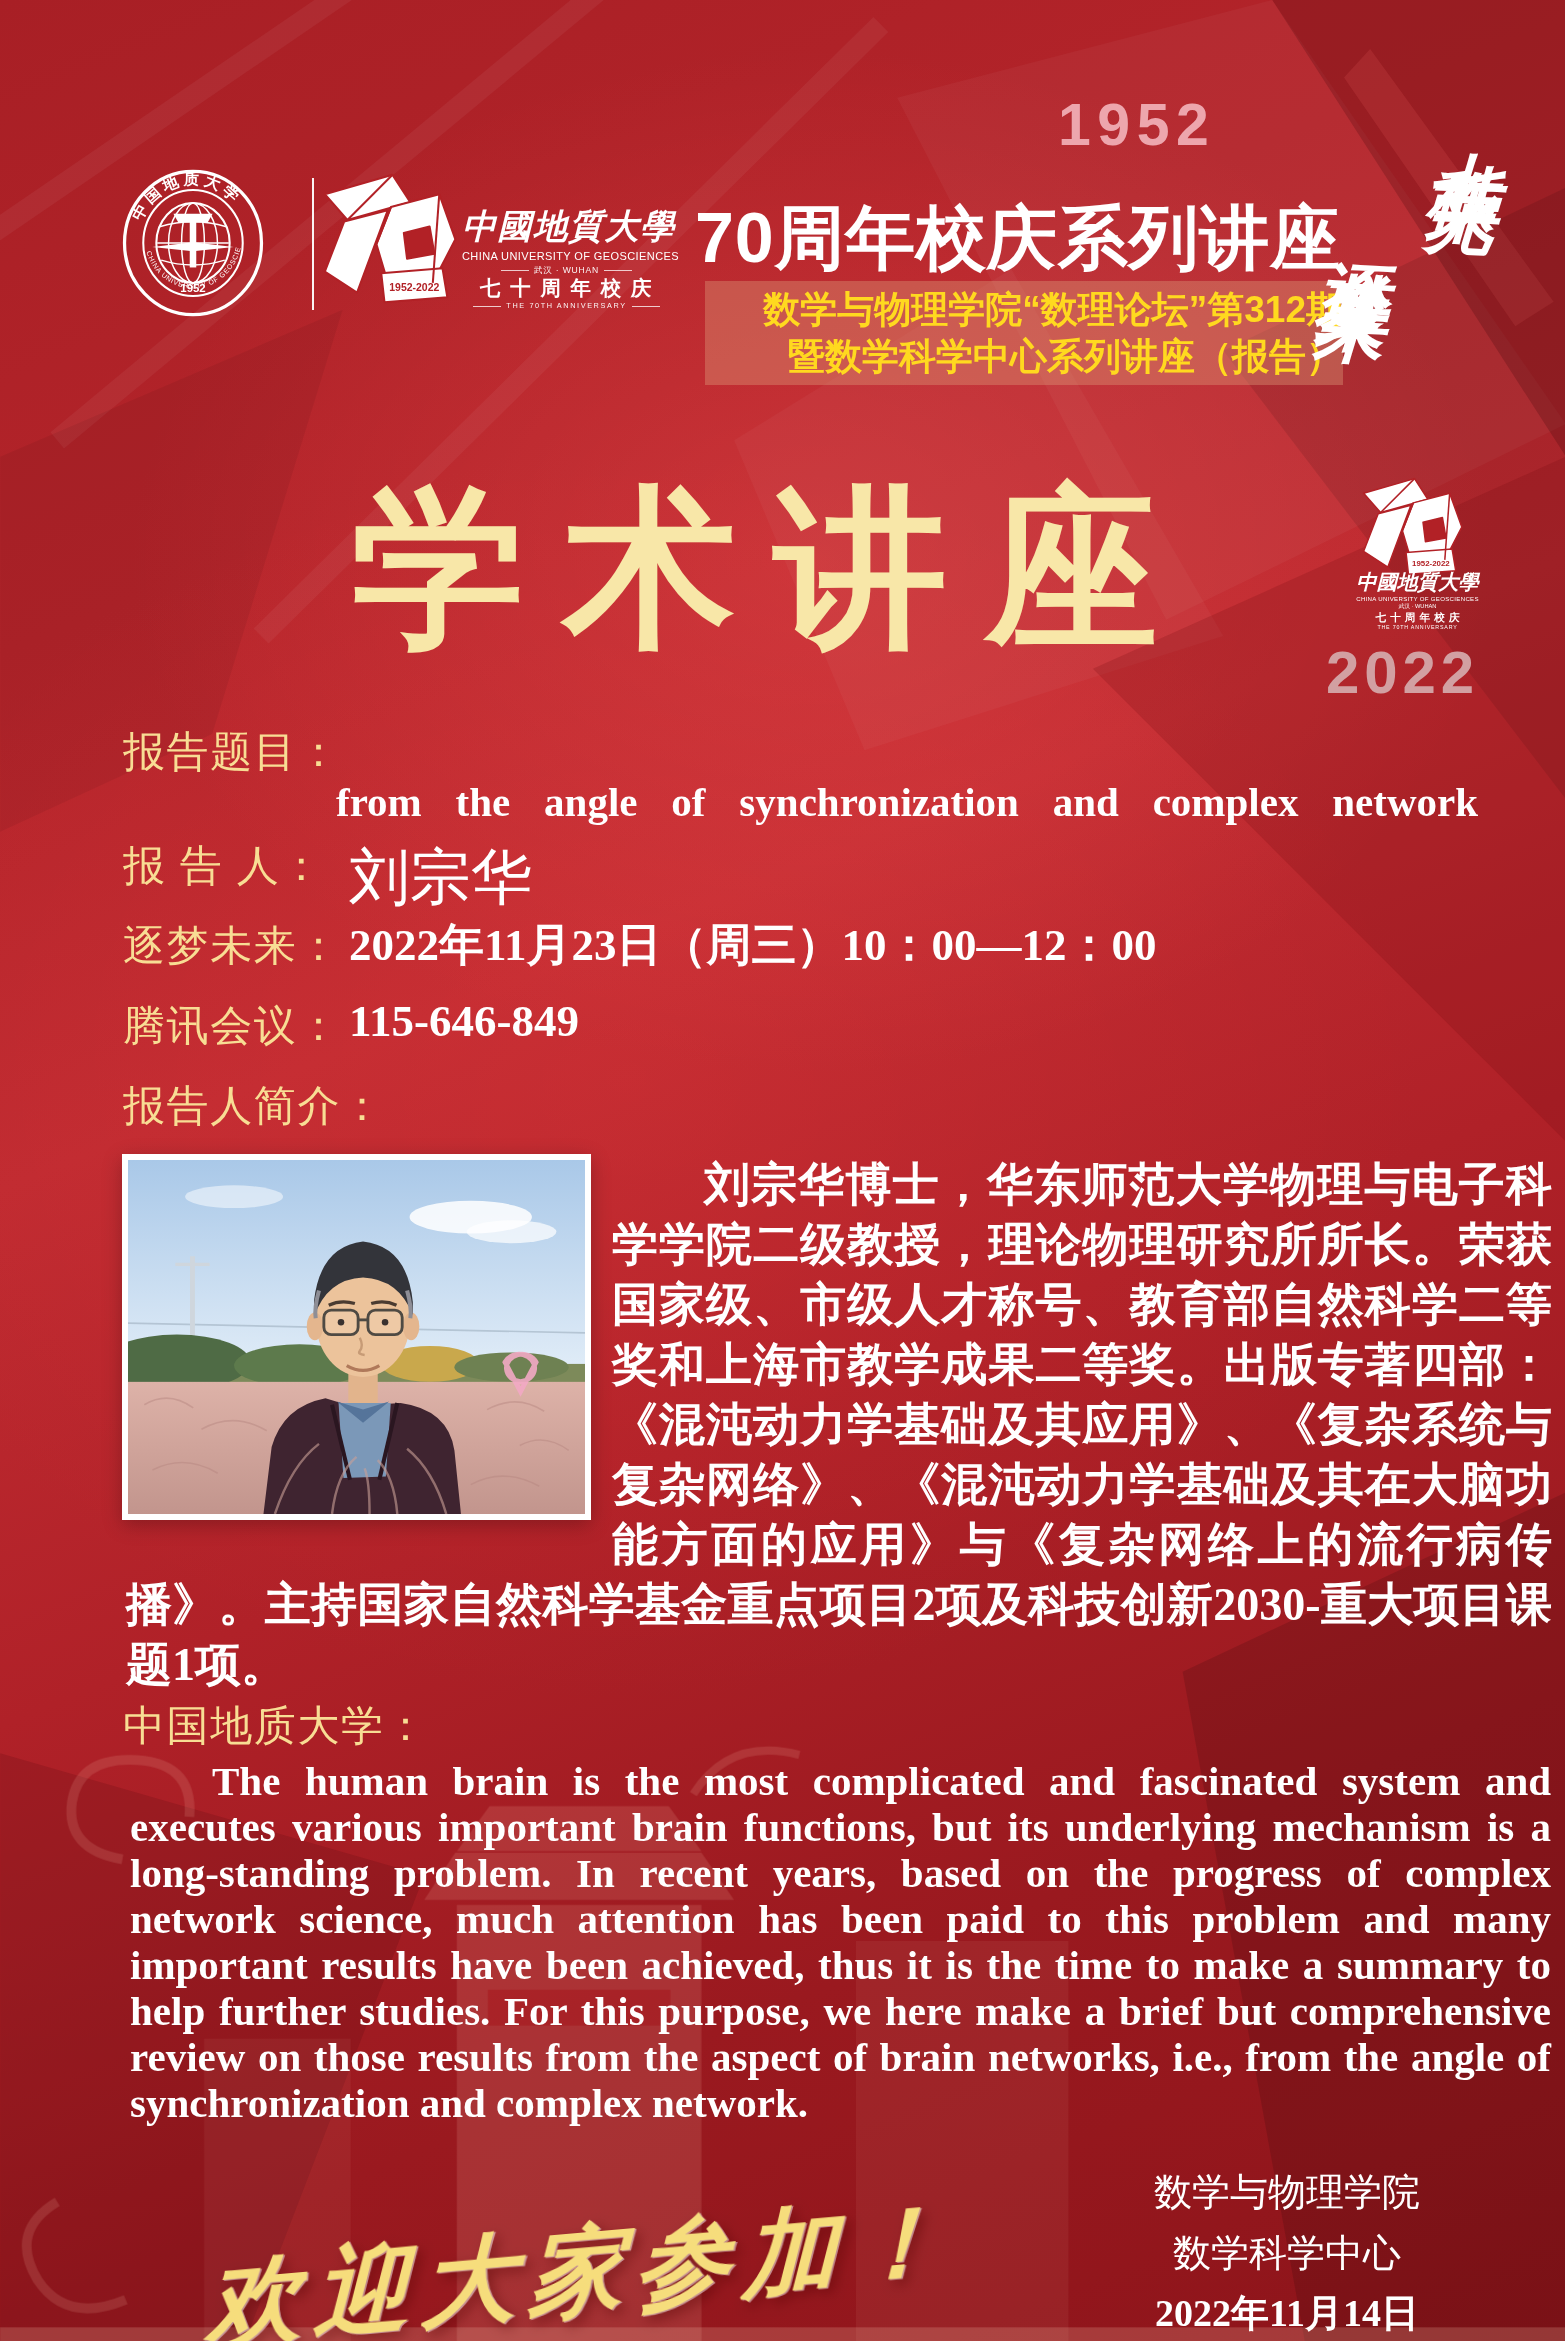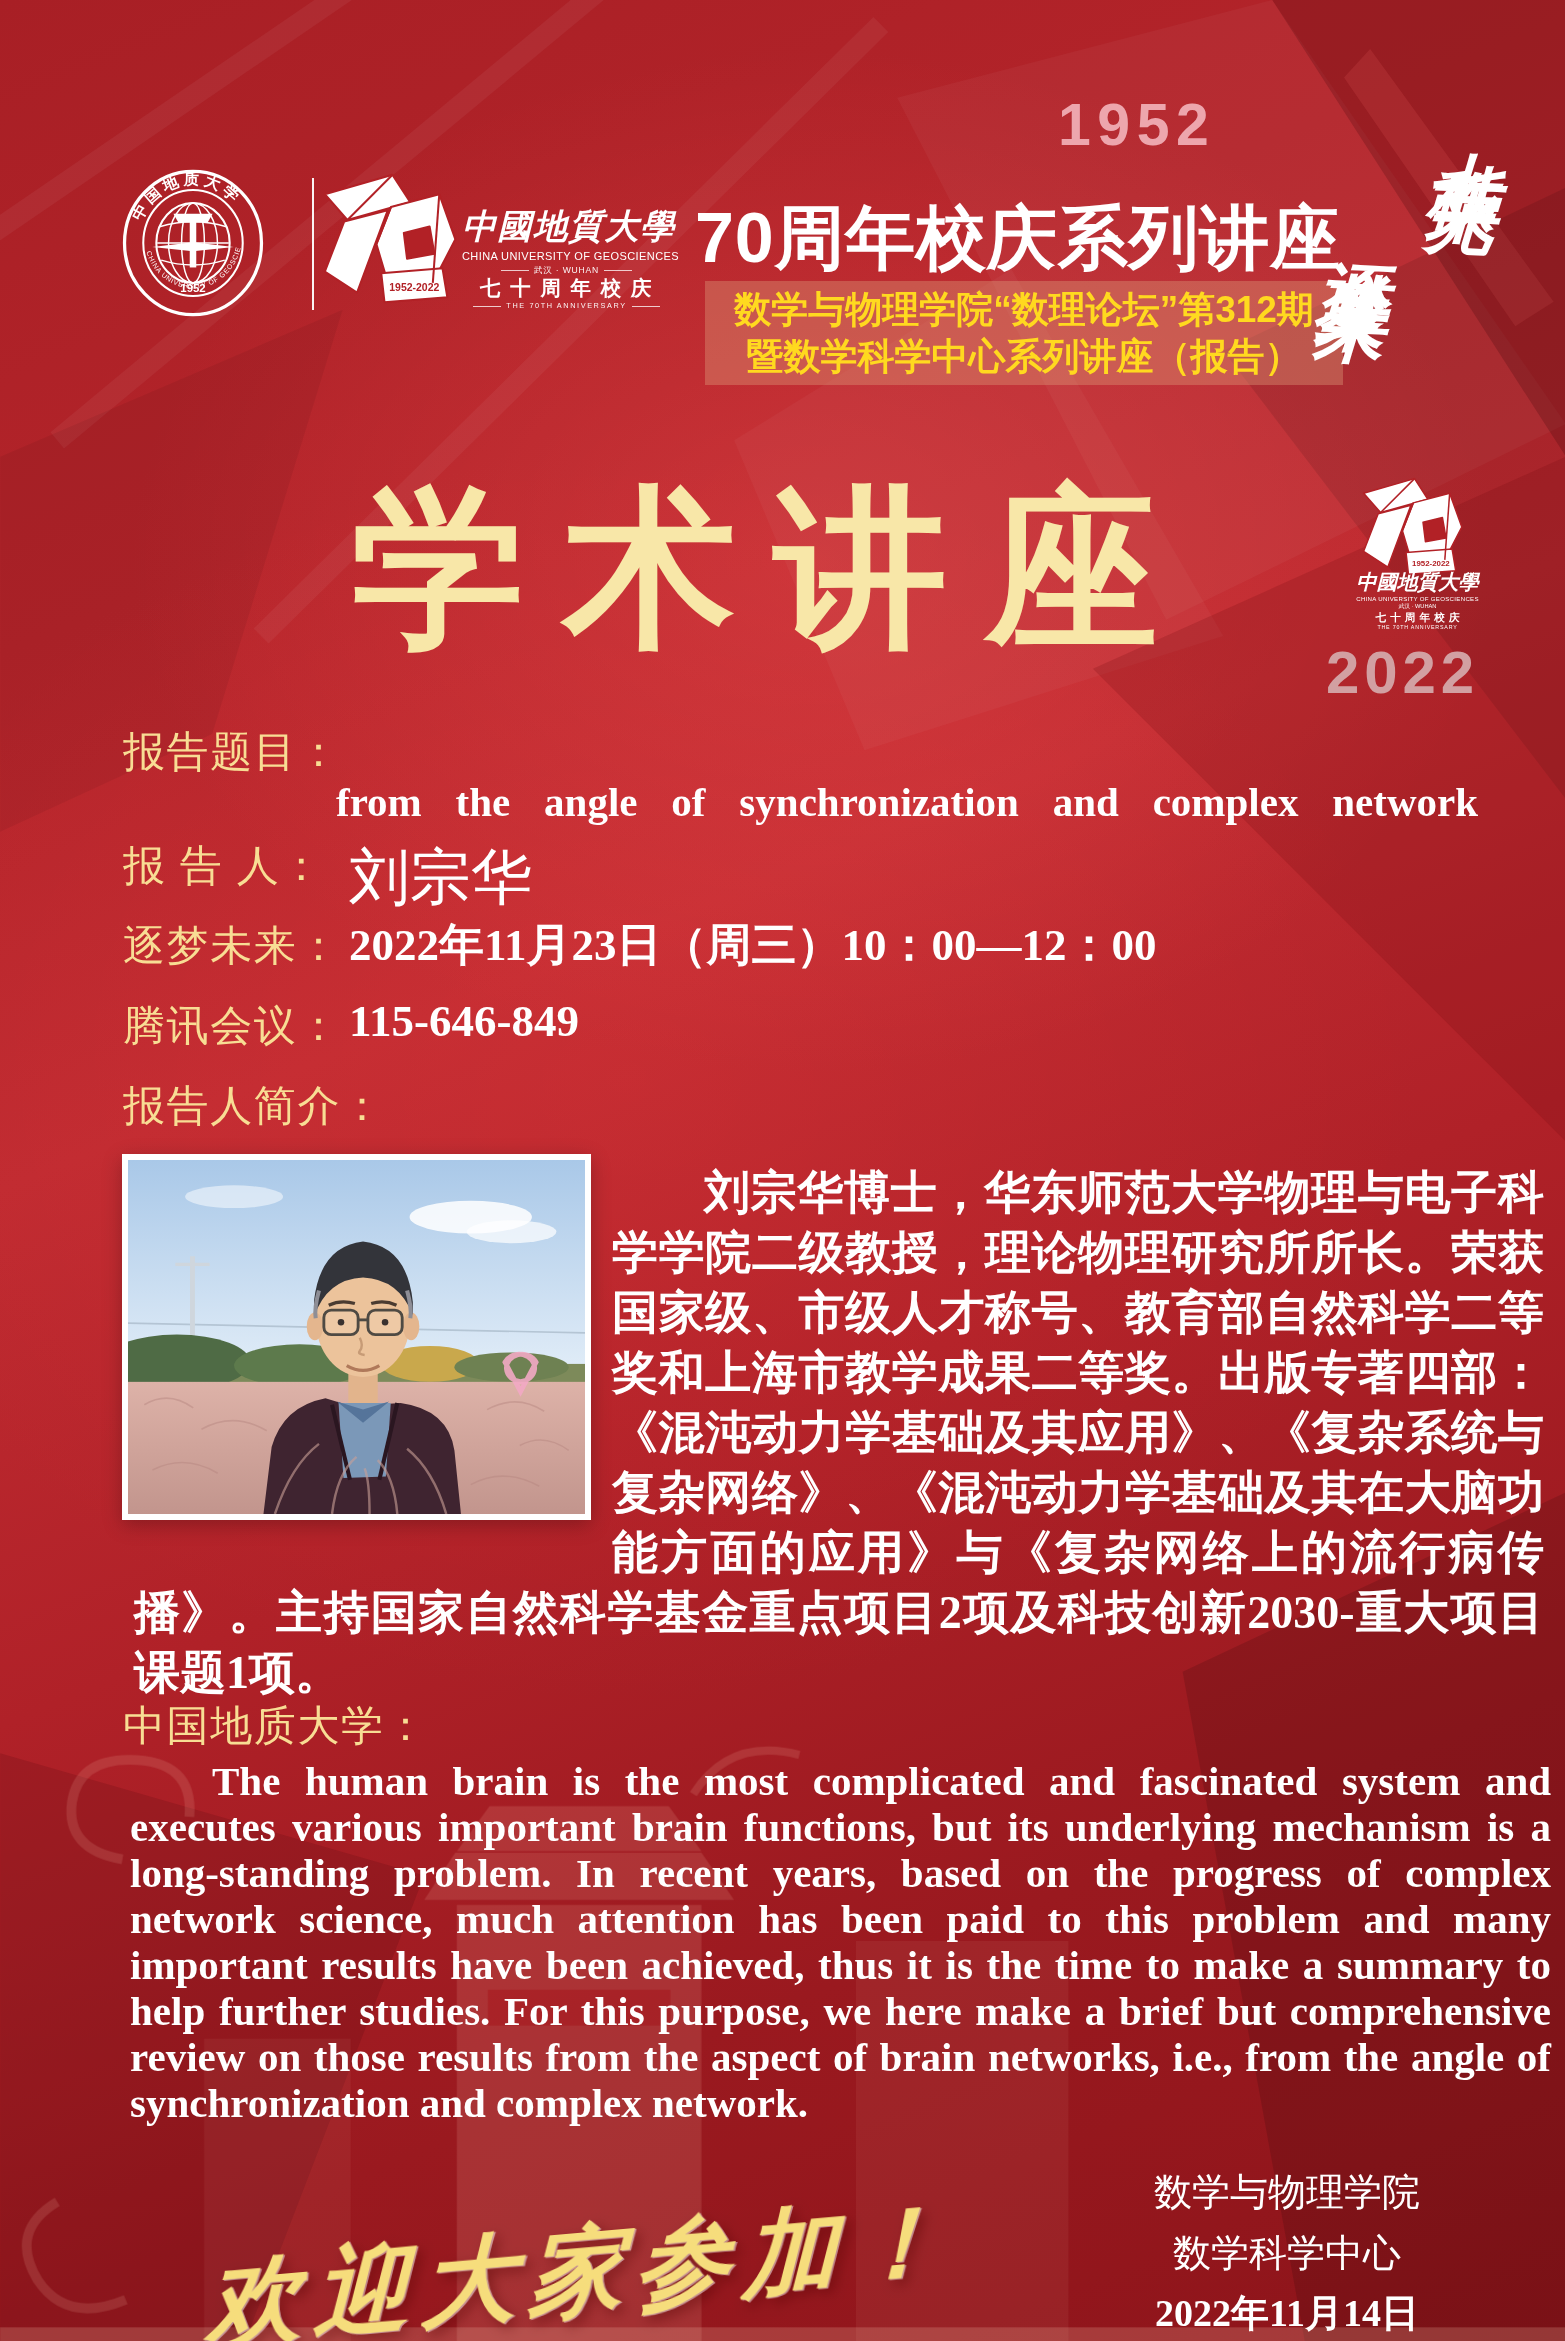--- a/index.html
+++ b/index.html
@@ -16,21 +16,21 @@
   .univ-block{left:462px;top:210px;width:209px;text-align:center;line-height:1;}
   .univ-cn{font-family:"Liberation Serif","DejaVu Serif",serif;font-style:italic;font-weight:900;font-size:34px;letter-spacing:1.6px;white-space:nowrap;}
   .univ-en{margin-top:6.5px;font-size:11px;letter-spacing:0.4px;white-space:nowrap;}
   .univ-city{margin-top:4.1px;font-size:8.6px;letter-spacing:0.8px;opacity:.95;}
   .univ-anniv{margin-top:4.1px;font-weight:900;font-size:20.4px;letter-spacing:9.8px;white-space:nowrap;margin-left:8.2px;}
   .univ-anniv-en{margin-top:3.3px;font-size:7.3px;letter-spacing:1.6px;opacity:.95;}
   .rule{display:inline-block;vertical-align:middle;height:0.8px;width:28px;background:rgba(255,255,255,.8);margin:0 4.9px;}
   .y1952{left:1058px;top:91px;font-size:59px;font-weight:900;letter-spacing:6.5px;color:#eda6ad;}
   .series-title{left:695px;top:192px;width:652px;font-size:70px;font-weight:900;letter-spacing:0.8px;white-space:nowrap;color:#fff;}
   .forum-box{left:705px;top:281px;width:638px;height:104px;background:rgba(219,153,120,.40);
-    display:flex;flex-direction:column;justify-content:center;text-align:center;}
+    display:flex;flex-direction:column;justify-content:center;text-align:right;}
   .forum-line{font-size:37px;font-weight:900;color:#ffd91f;line-height:47px;white-space:nowrap;}
   .callig{font-family:"Liberation Serif","DejaVu Serif",serif;font-style:italic;font-weight:900;
     writing-mode:vertical-rl;font-size:70px;letter-spacing:11.4px;color:#fff;line-height:1;}
   .callig-r{left:1421px;top:95px;height:408px;transform:rotate(3deg);}
   .callig-l{left:1310px;top:204px;height:408px;transform:rotate(3deg);}
   .main-title{left:352px;top:453px;font-size:173px;font-weight:900;letter-spacing:38px;color:#f8e7a8;white-space:nowrap;}
   .mini-univ{left:1344px;top:572px;width:147px;text-align:center;line-height:1;}
   .mini-cn{font-family:"Liberation Serif","DejaVu Serif",serif;font-style:italic;font-weight:900;font-size:20.4px;white-space:nowrap;}
   .mini-en{margin-top:3.3px;font-size:6.1px;letter-spacing:0.3px;white-space:nowrap;}
   .mini-city{margin-top:2.4px;font-size:5.7px;}
@@ -39,21 +39,21 @@
   .y2022{left:1326px;top:638px;font-size:60px;font-weight:900;letter-spacing:4.9px;color:#d2a0a2;}
   
   .lbl{color:#f8dd94;font-weight:400;font-size:42px;white-space:nowrap;letter-spacing:1.6px;}
   .topic-line{left:336px;width:1142px;font-family:"Liberation Serif","DejaVu Serif",serif;font-weight:700;
     font-size:41px;color:#fff;text-align:justify;text-align-last:justify;white-space:nowrap0;}
   .val-cjk{font-weight:400;font-size:61px;color:#fff;white-space:nowrap;}
   .val-serif{font-family:"Liberation Serif","DejaVu Serif",serif;font-weight:700;font-size:45px;color:#fff;white-space:nowrap;}
   
   .bio-block{left:122px;top:1151px;width:1434px;font-family:"Liberation Serif","DejaVu Serif",serif;
     font-weight:900;font-size:46px;line-height:60px;color:#fff;text-align:justify;}
-  .bio-block p{margin:12px;text-indent:2em;}
+  .bio-block p{margin:4px;text-indent:2em;}
   .photo{float:left;width:457px;height:354px;border:6.5px solid #fff;margin:3.3px 21px 11.4px 0;
     box-shadow:0 4.9px 18px rgba(0,0,0,.25);background:#bcd4ea;}
   
   .abstract-block{left:122px;top:1750px;width:1437px;font-family:"Liberation Serif","DejaVu Serif",serif;
     font-weight:700;font-size:41px;line-height:46px;color:#fff;text-align:justify;}
   .abstract-block p{margin:8px;text-indent:2em;}
   
   .welcome{left:205px;top:2208px;font-family:"Liberation Serif","DejaVu Serif",serif;font-style:italic;
     font-weight:900;font-size:96px;letter-spacing:11.4px;color:#f6dd7c;white-space:nowrap;
     transform:rotate(-5deg) skewX(-6deg);

